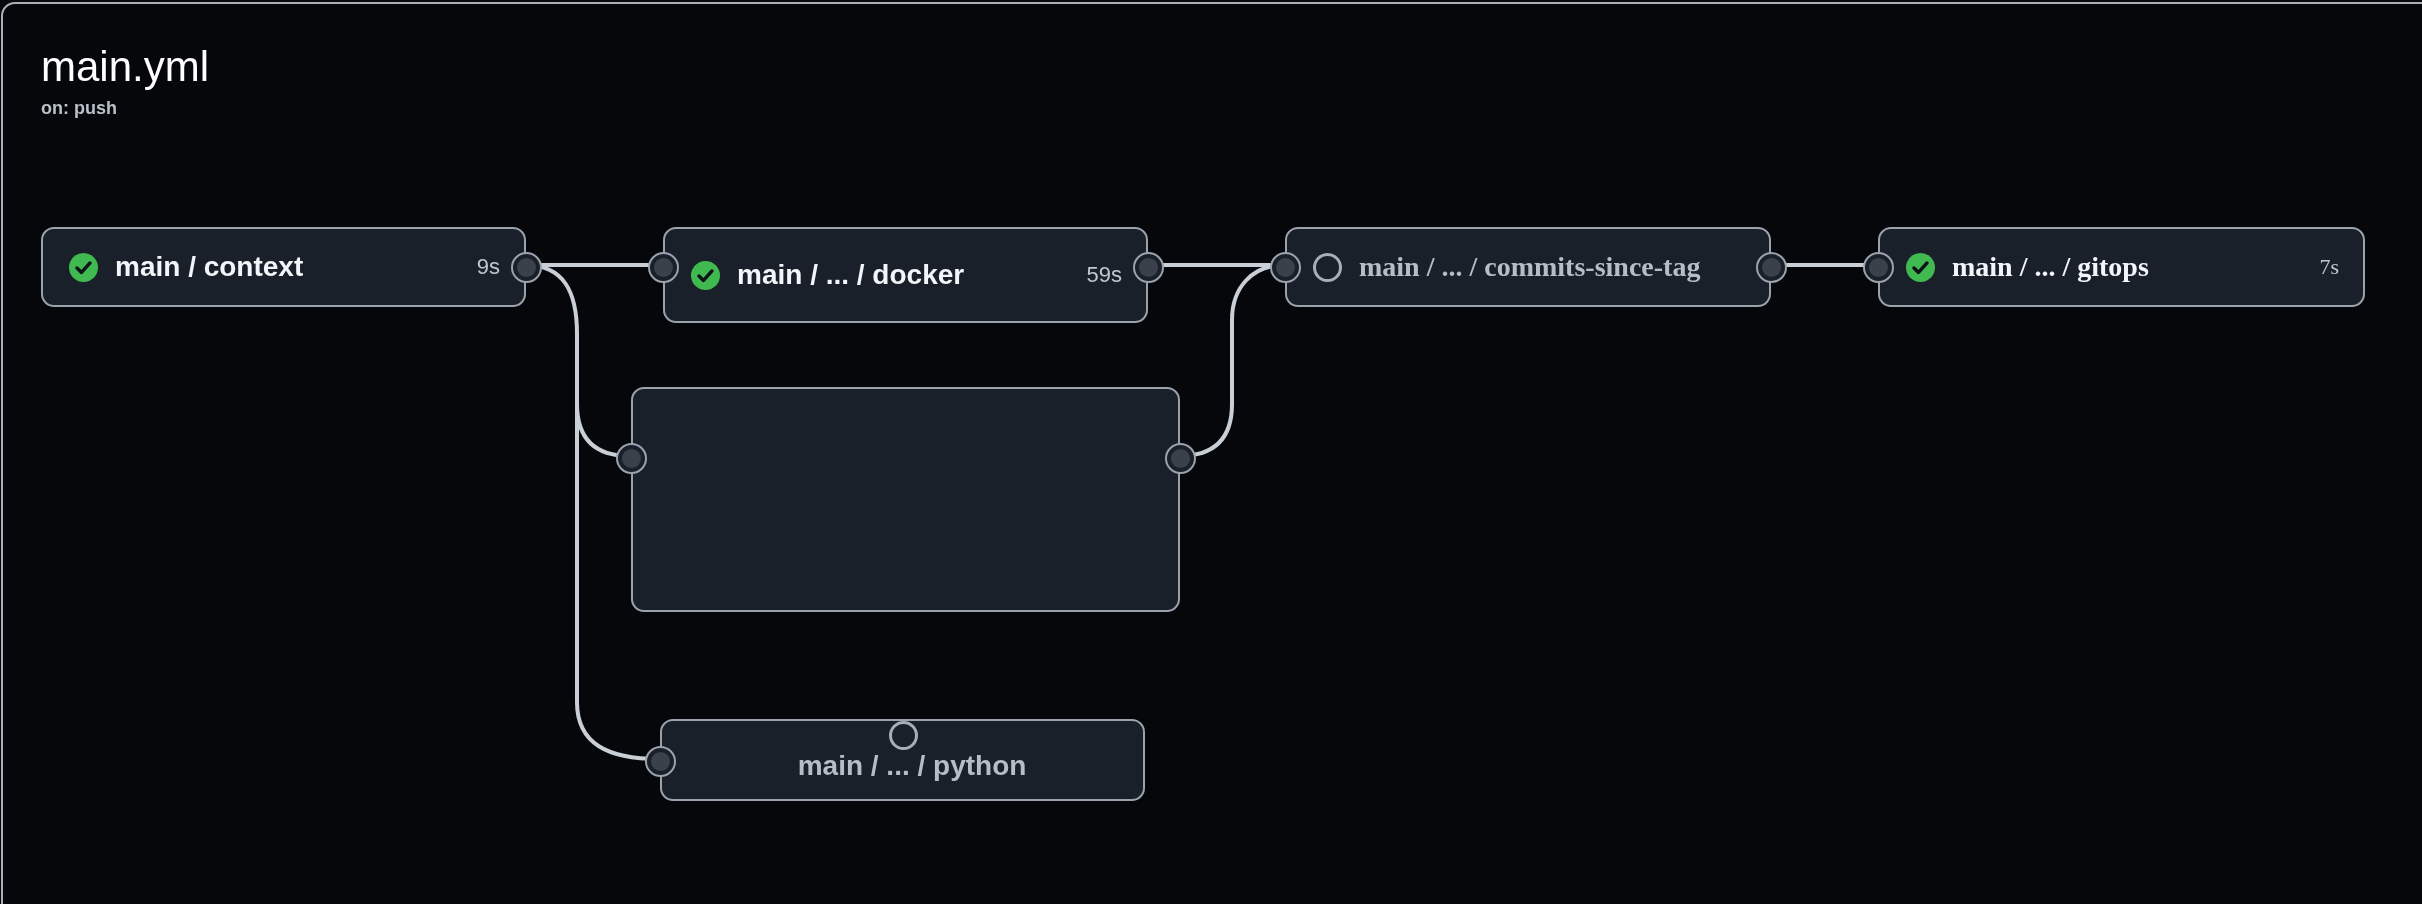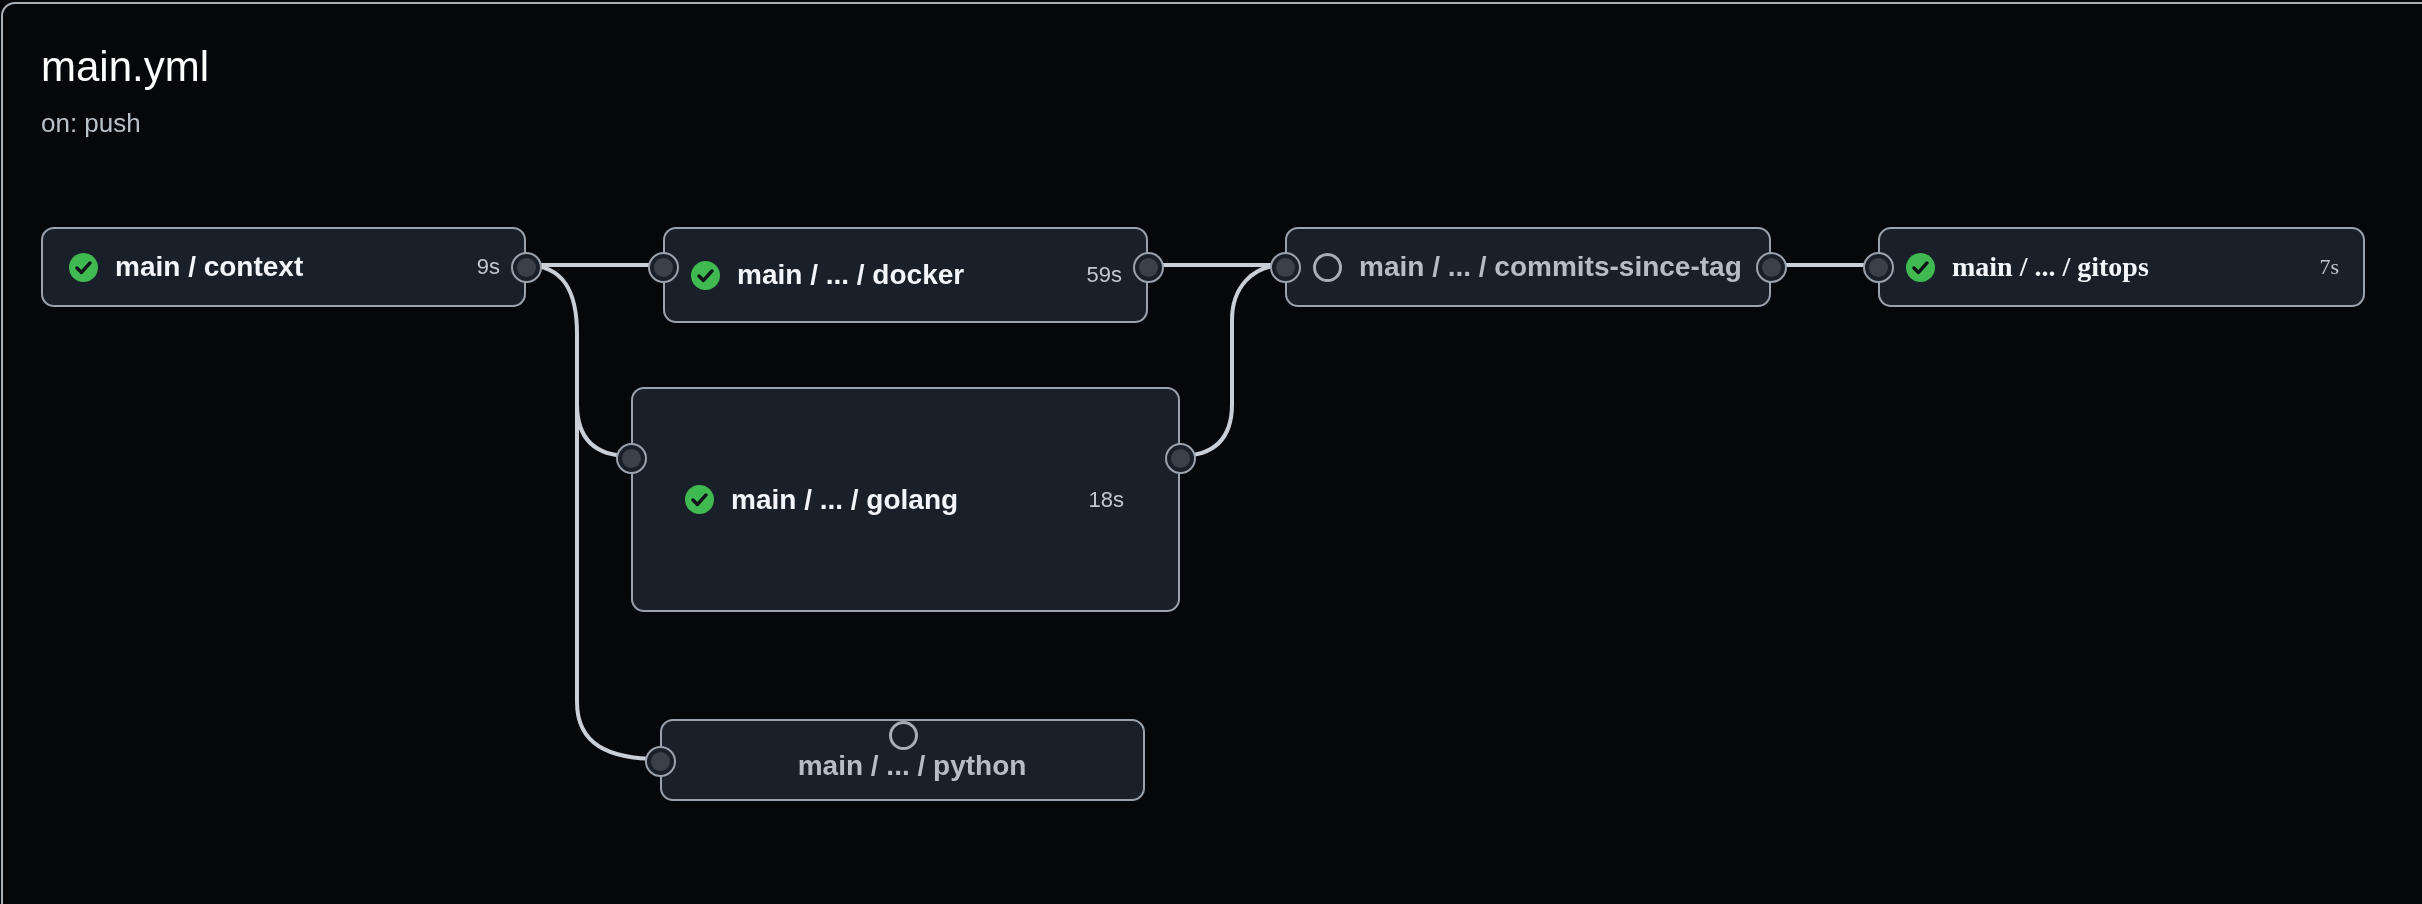--- a/index.html
+++ b/index.html
@@ -27,24 +27,24 @@
     left: 38px;
     top: 40px;
   }
   .wf-title {
     color: var(--title, #ffffff);
     font-size: 42px;
     font-weight: 400;
     line-height: 1.1;
   }
   .wf-trigger {
-    margin-top: 18px;
+    margin-top: 8px;
     color: var(--subtitle, #b9c1c9);
-    font-size: 26px;
-    font-weight: 400;
+    font-size: 18px;
+    font-weight: 700;
   }
   #edges {
     position: absolute;
     left: -1px;
     top: -2px;
     width: 2422px;
     height: 904px;
     pointer-events: none;
   }
   #edges path {
@@ -163,37 +163,27 @@
         <span class="status-icon">
           <svg viewBox="0 0 16 16">
             <circle cx="8" cy="8" r="8" fill="#3fb950"></circle>
             <path d="M4.4 8.3 L6.9 10.7 L11.6 5.5" stroke="#0f1319" stroke-width="1.9" fill="none" stroke-linecap="round" stroke-linejoin="round"></path>
           </svg>
         </span>
         <span class="job-label done">main / ... / docker</span>
         <span class="job-duration">59s</span>
       </div>
       <div class="node group" style="left: 628px; top: 383px; width: 549px; height: 225px;">
-        <div class="job-row">
-          <span class="status-icon">
-            <svg viewBox="0 0 16 16">
-              <circle cx="8" cy="8" r="8" fill="#3fb950"></circle>
-              <path d="M4.4 8.3 L6.9 10.7 L11.6 5.5" stroke="#0f1319" stroke-width="1.9" fill="none" stroke-linecap="round" stroke-linejoin="round"></path>
-            </svg>
-          </span>
-          <span class="job-label done">main / ... / golang</span>
-          <span class="job-duration">18s</span>
-        </div>
       </div>
       <div class="node single" style="left: 657px; top: 715px; width: 485px; height: 82px; flex-direction: column;">
         <span class="queued-ring"></span>
         <span class="job-label queued">main / ... / python</span>
         <span class="job-duration"></span>
       </div>
-      <div class="node single" style="left: 1282px; top: 223px; width: 486px; height: 80px;">
+      <div class="node single" style="left: 1282px; top: 223px; width: 486px; height: 80px; font-family: Liberation Serif, serif;">
         <span class="queued-ring"></span>
         <span class="job-label queued">main / ... / commits-since-tag</span>
         <span class="job-duration"></span>
       </div>
       <div class="node single" style="left: 1875px; top: 223px; width: 487px; height: 80px; font-family: Liberation Serif, serif;">
         <span class="status-icon">
           <svg viewBox="0 0 16 16">
             <circle cx="8" cy="8" r="8" fill="#3fb950"></circle>
             <path d="M4.4 8.3 L6.9 10.7 L11.6 5.5" stroke="#0f1319" stroke-width="1.9" fill="none" stroke-linecap="round" stroke-linejoin="round"></path>
           </svg>

